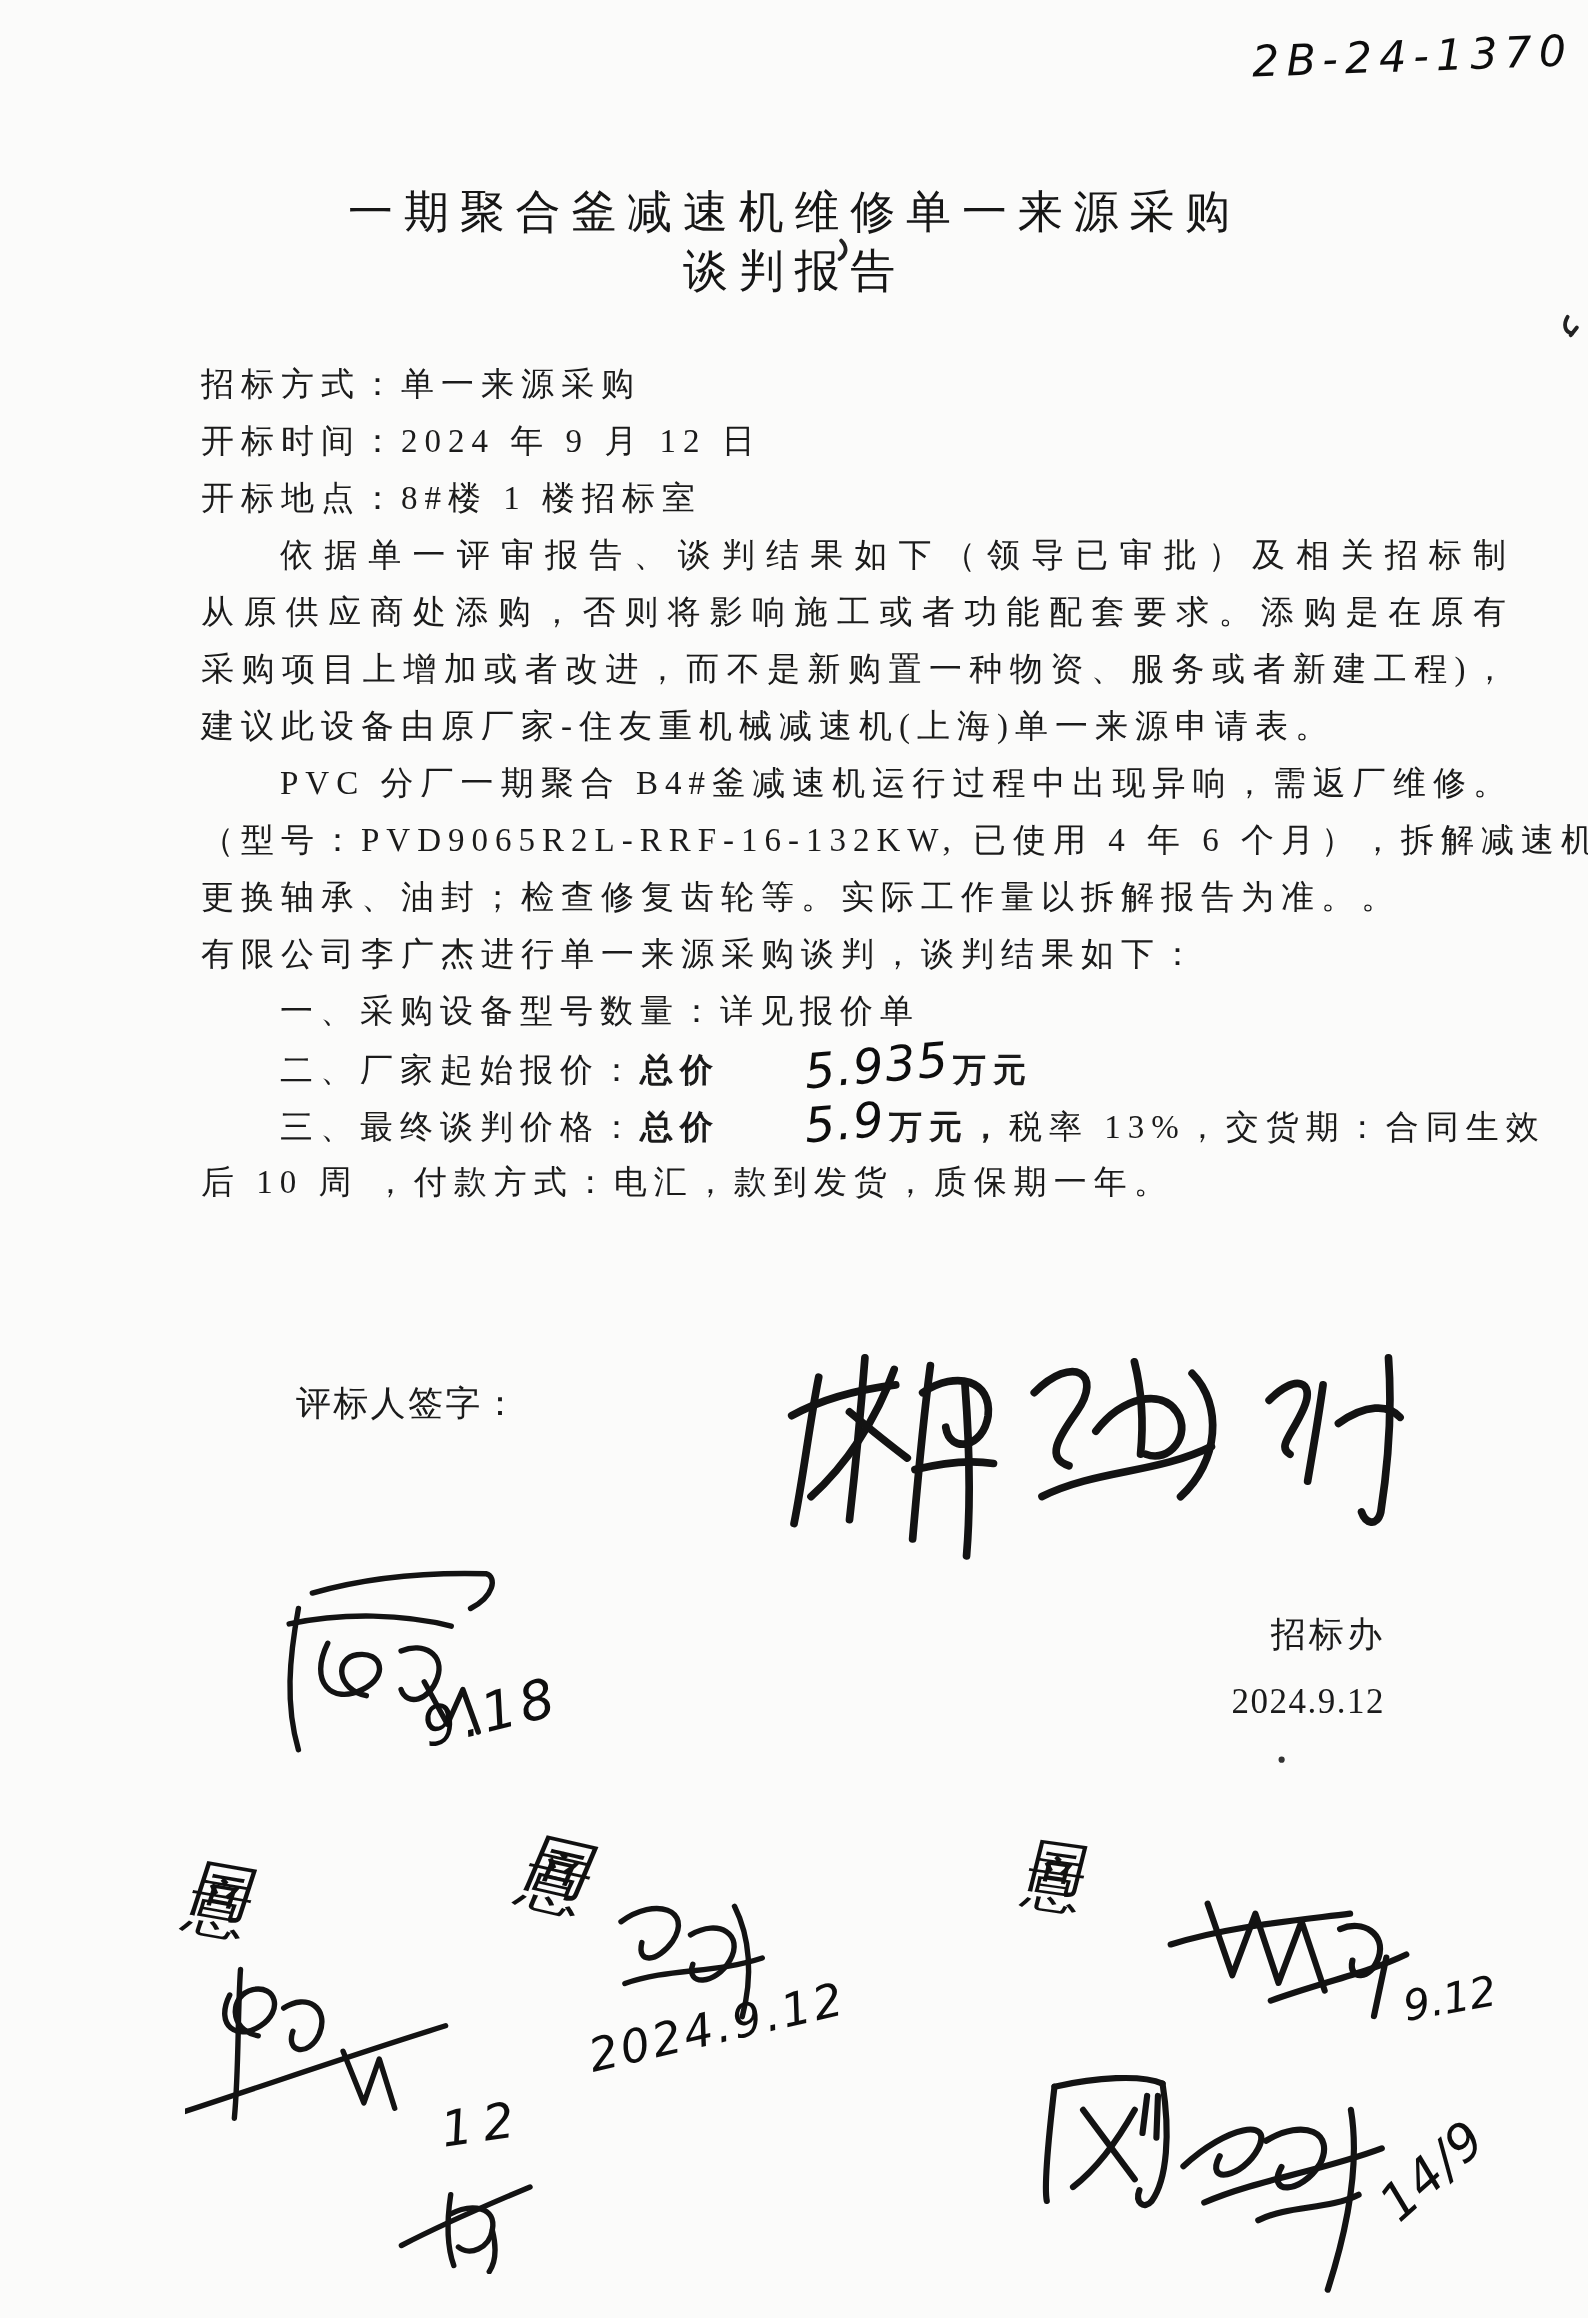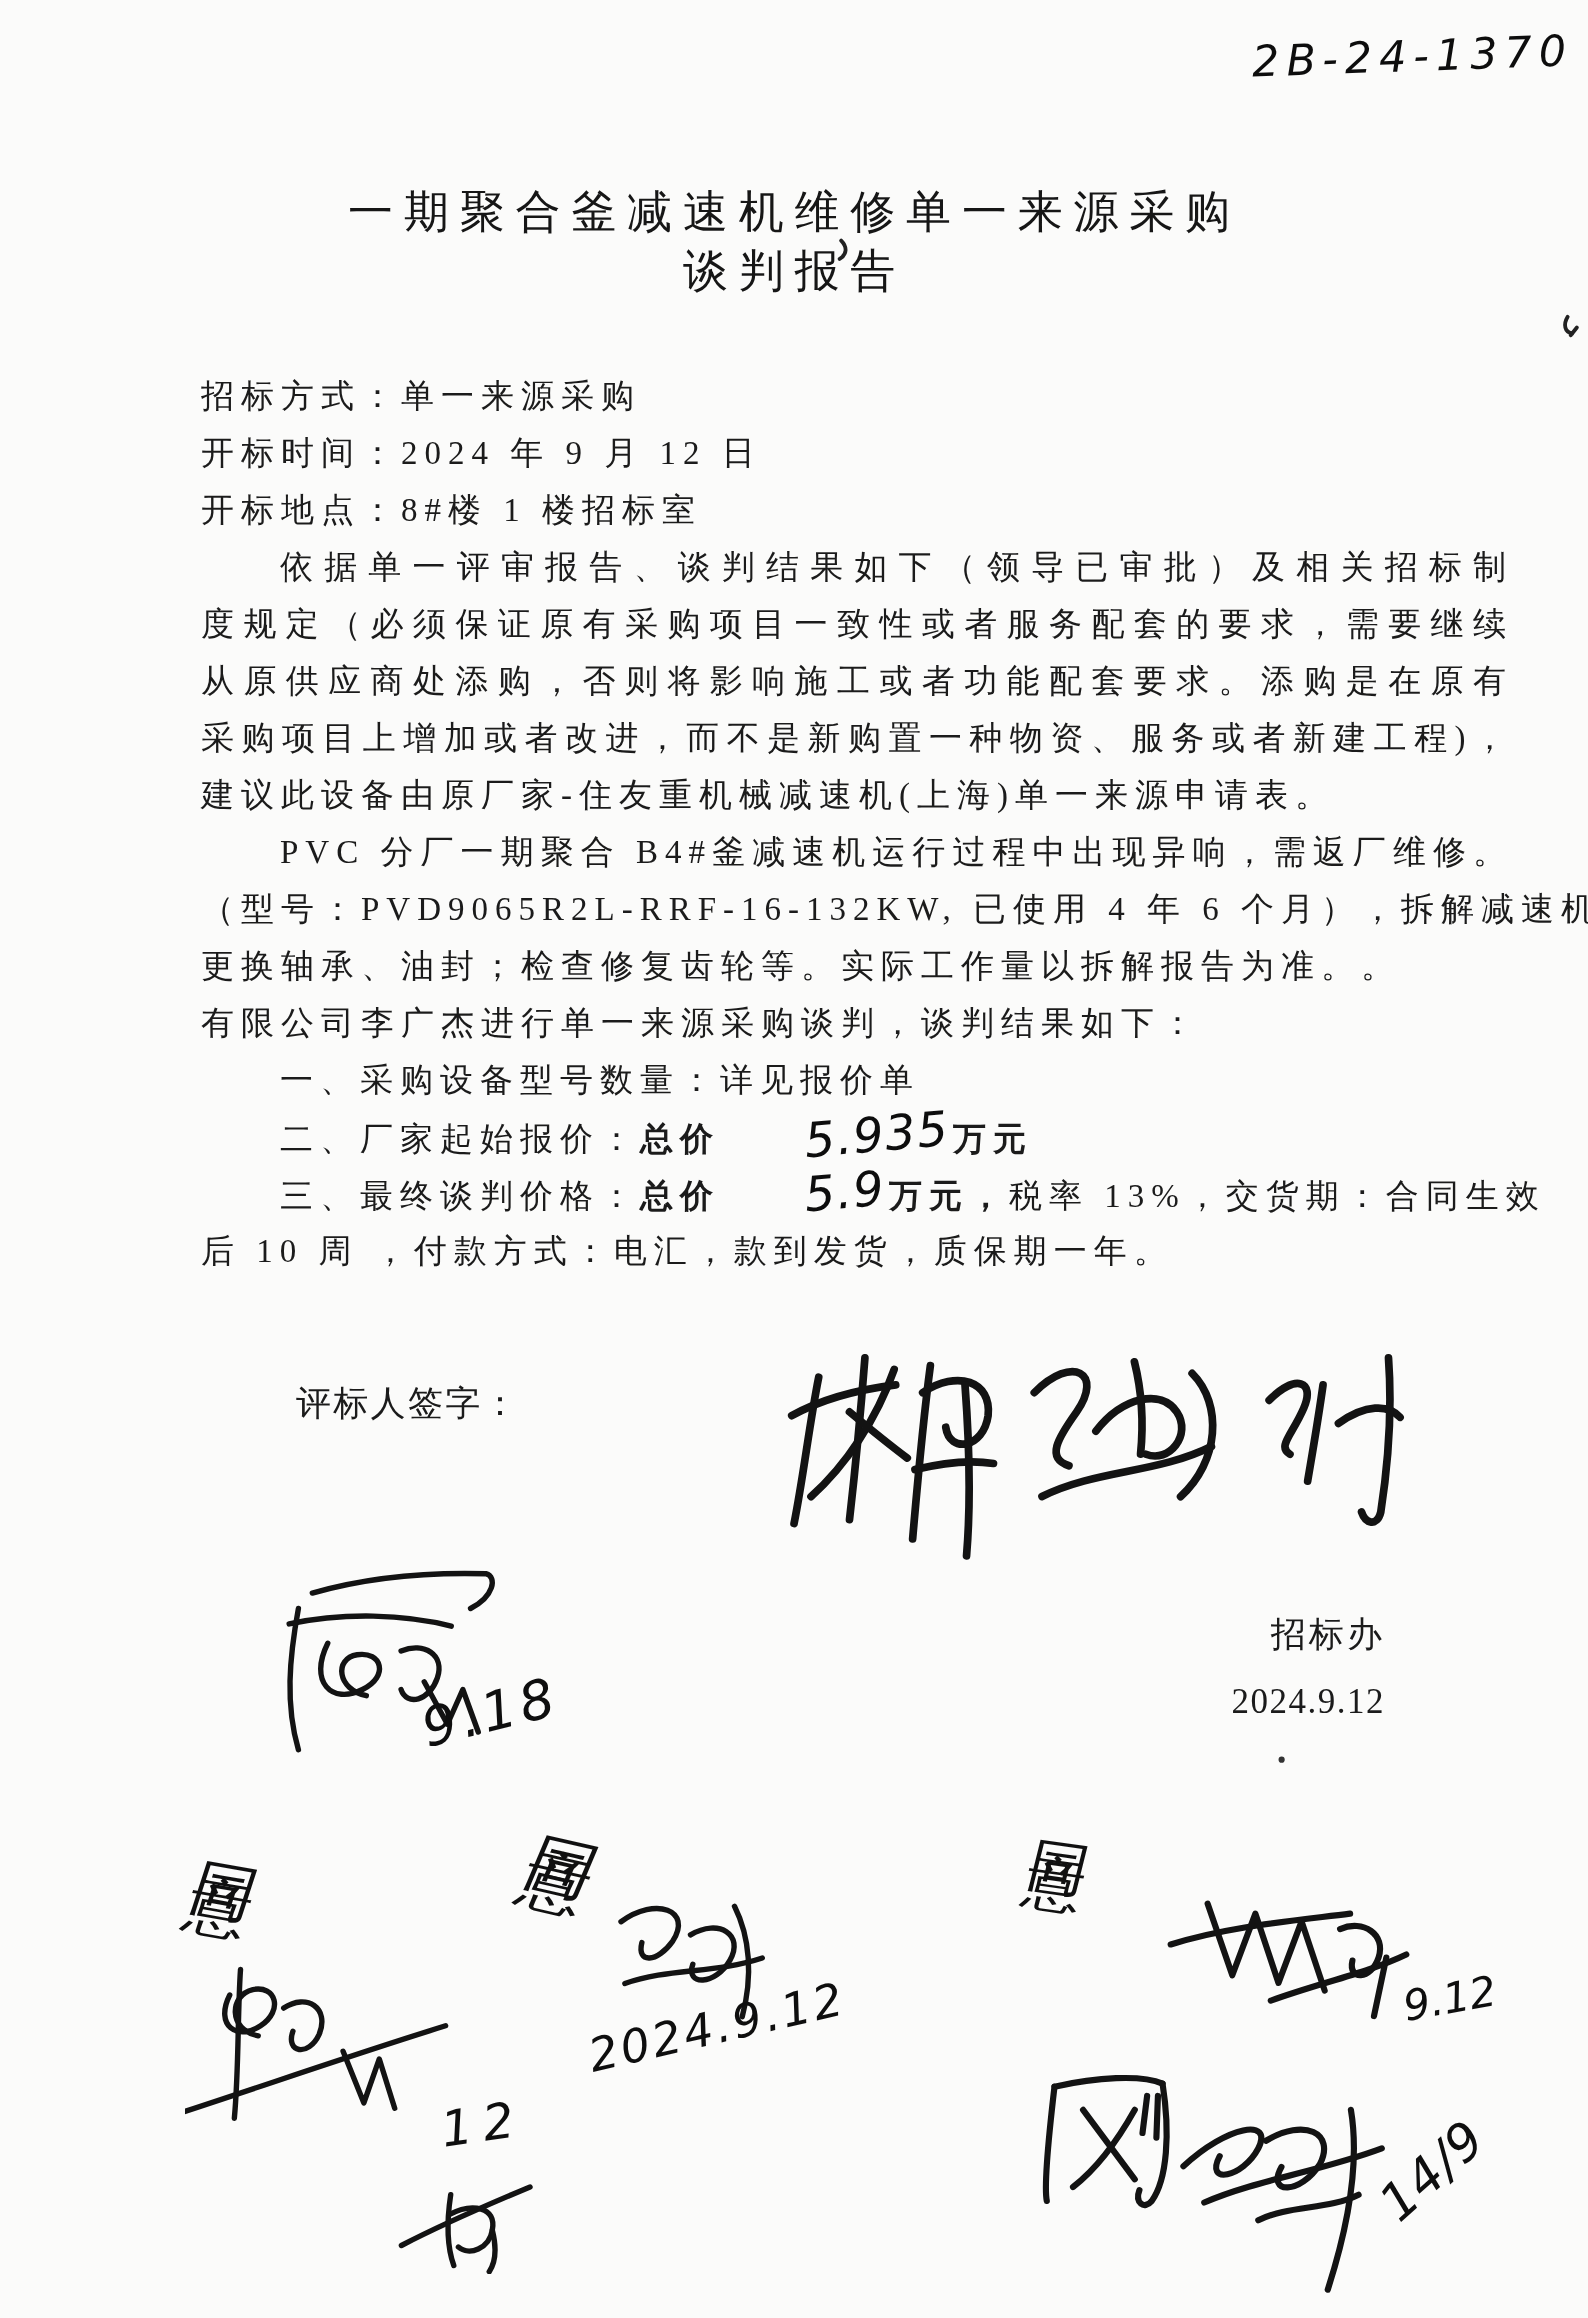--- a/index.html
+++ b/index.html
@@ -16,21 +16,21 @@
     position:absolute;left:1252px;top:31px;
     font-family:"DejaVu Sans",sans-serif;
     font-style:italic;font-size:43px;letter-spacing:7px;
     transform:rotate(-2deg);color:#0d0d0d;
   }
   
   .title{position:absolute;left:0;width:100%;text-align:center;font-size:45px;letter-spacing:10.8px;color:#161616;}
   .title.t1{top:182px;}
   .title.t2{top:241px;}
   
-  .bodytext{position:absolute;left:201px;top:368px;width:1312px;font-size:33px;line-height:57px;letter-spacing:7px;}
+  .bodytext{position:absolute;left:201px;top:356px;width:1312px;font-size:33px;line-height:57px;letter-spacing:7px;}
   .line{height:57px;white-space:nowrap;}
   .just{text-align:justify;text-align-last:justify;}
   .indent{text-indent:79px;}
   .emph{font-family:"Liberation Sans",sans-serif;font-weight:700;letter-spacing:7px;}
   .handnum{
     display:inline-block;
     font-family:"DejaVu Sans",sans-serif;font-style:italic;
     font-size:48px;line-height:1;letter-spacing:1.5px;
     transform:rotate(-5deg) translateY(4.6px);
     margin:0 4.6px;color:#0d0d0d;
@@ -76,21 +76,20 @@
     </svg>
   <svg class="artifact" style="left:1277px;top:1755px;" width="10.8" height="10.8" viewBox="0 0 14 14">
       <circle cx="6" cy="6" r="4" fill="#333"></circle>
     </svg>
 
   <div class="bodytext">
     <div class="line">招标方式：单一来源采购</div>
     <div class="line">开标时间：2024 年 9 月 12 日</div>
     <div class="line">开标地点：8#楼 1 楼招标室</div>
     <div class="line indent just">依据单一评审报告、谈判结果如下（领导已审批）及相关招标制</div>
-    <div class="line just">度规定（必须保证原有采购项目一致性或者服务配套的要求，需要继续</div>
     <div class="line just">从原供应商处添购，否则将影响施工或者功能配套要求。添购是在原有</div>
     <div class="line just">采购项目上增加或者改进，而不是新购置一种物资、服务或者新建工程)，</div>
     <div class="line">建议此设备由原厂家-住友重机械减速机(上海)单一来源申请表。</div>
     <div class="line indent just">PVC 分厂一期聚合 B4#釜减速机运行过程中出现异响，需返厂维修。</div>
     <div class="line just">（型号：PVD9065R2L-RRF-16-132KW, 已使用 4 年 6 个月），拆解减速机；</div>
     <div class="line">更换轴承、油封；检查修复齿轮等。实际工作量以拆解报告为准。。</div>
     <div class="line">有限公司李广杰进行单一来源采购谈判，谈判结果如下：</div>
     <div class="line indent">一、采购设备型号数量：详见报价单</div>
     <div class="line indent">
       <span>二、厂家起始报价：</span><span class="emph">总价</span><span class="handnum">5.935</span><span class="emph">万元</span>

